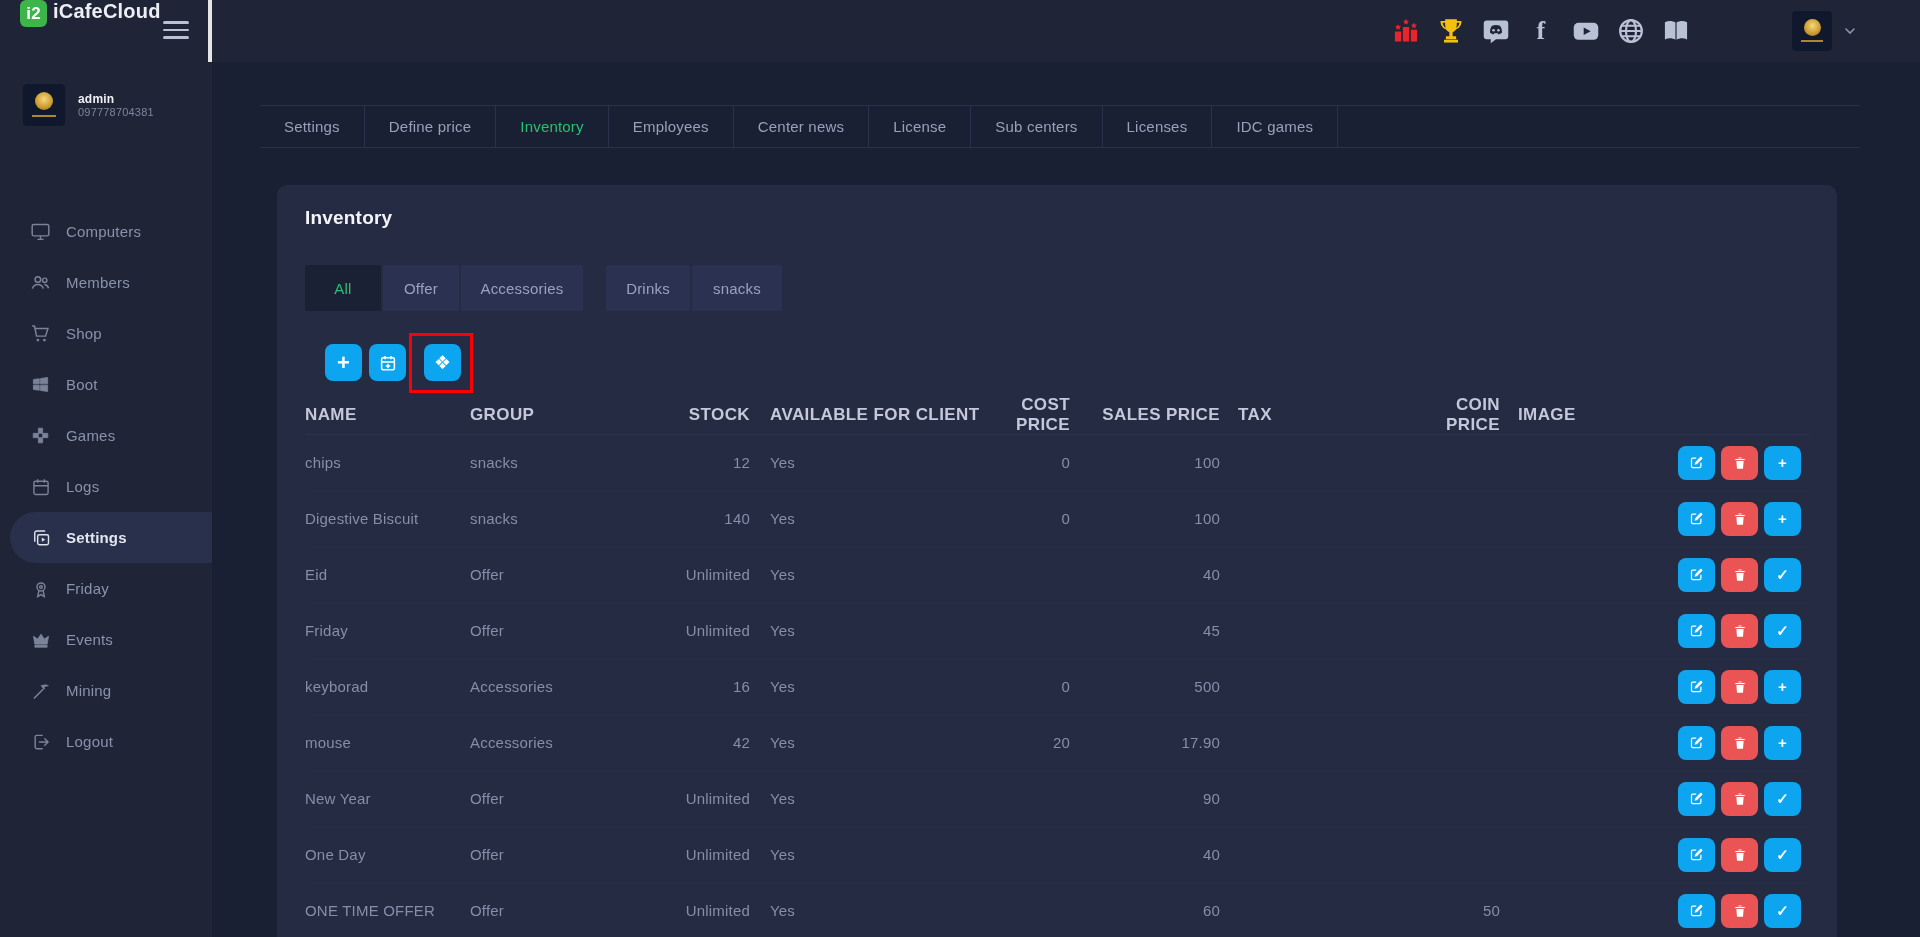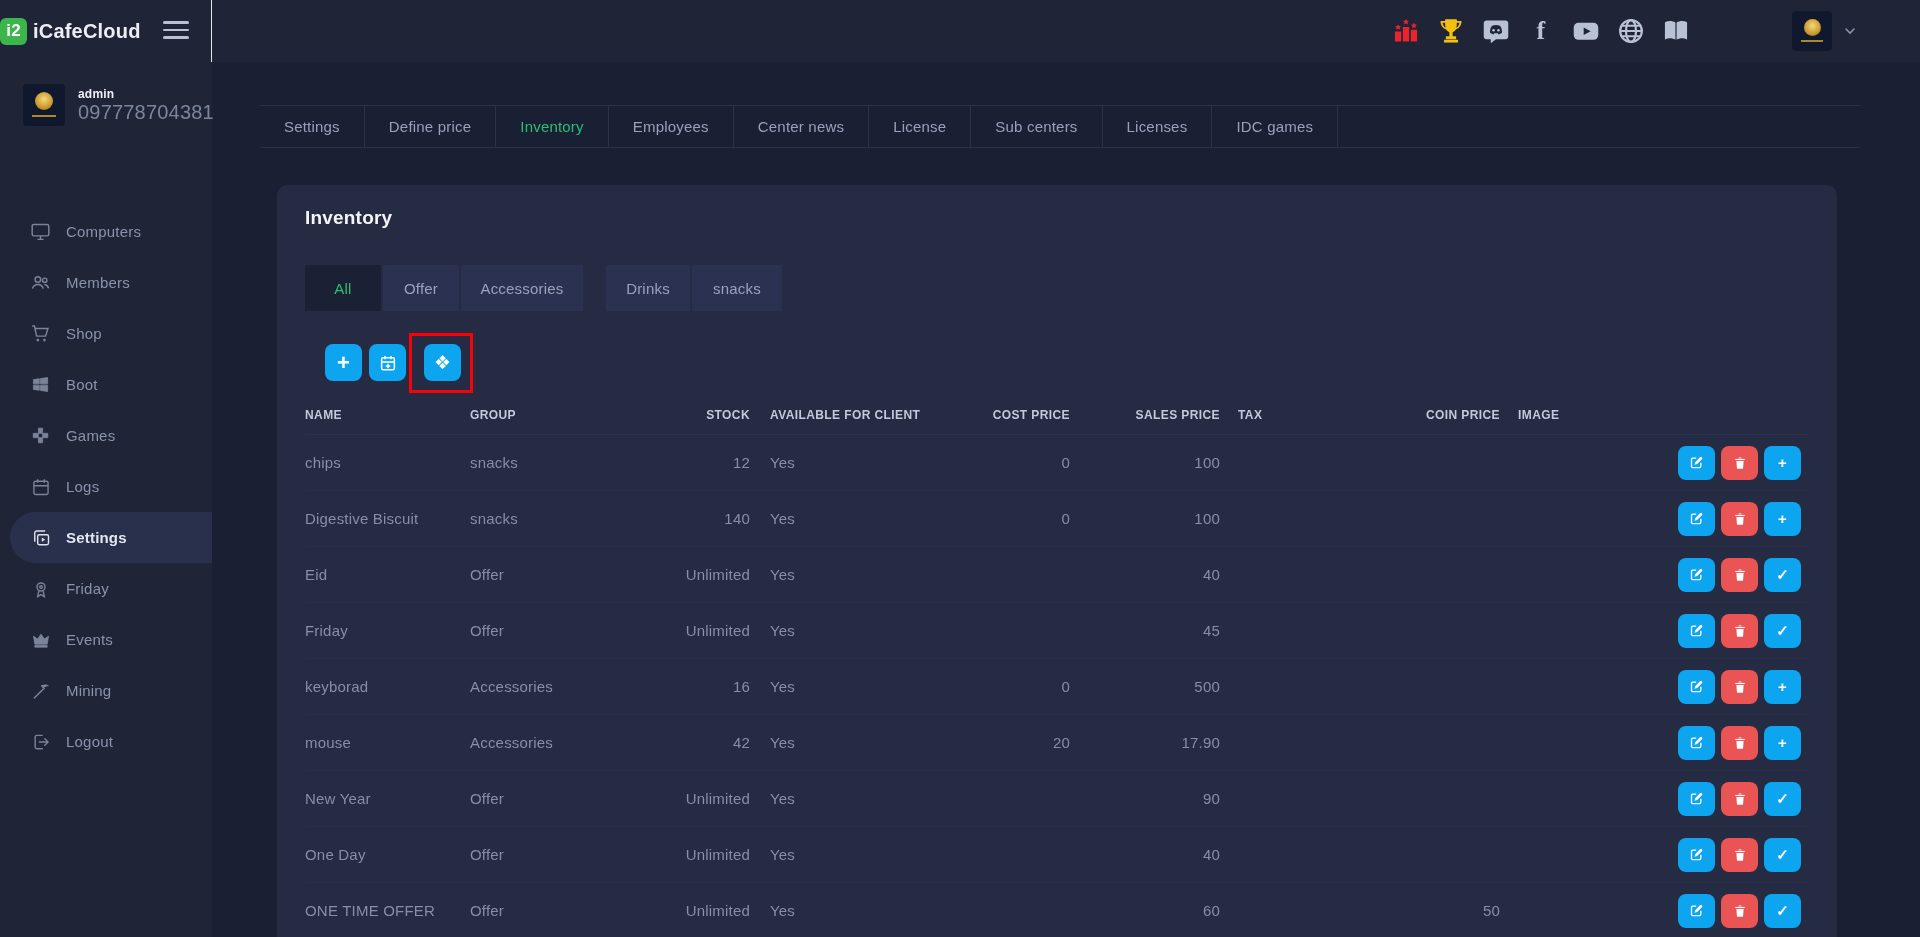--- a/index.html
+++ b/index.html
@@ -5,21 +5,21 @@
   * { margin:0; padding:0; box-sizing:border-box; }
   html,body { width:1920px; height:937px; overflow:hidden; }
   body {
     background:#1a2033;
     font-family:"Liberation Sans","DejaVu Sans",sans-serif;
     color:#8790aa;
     letter-spacing:.2px;
   }
   
   .topbar{position:absolute;left:0;top:0;width:1920px;height:62px;background:#1f2537;z-index:30;}
-  .logo-area{position:absolute;left:0;top:0;width:212px;height:62px;border-right:1px solid #e5e5e5;display:flex;align-items:center;}
+  .logo-area{position:absolute;left:0;top:0;width:212px;height:62px;border-right:4px solid #e5e5e5;display:flex;align-items:flex-start;padding-left:20px;}
   .logo-box{width:27px;height:27px;background:#3cb54a;border-radius:6px;color:#fff;font-weight:bold;font-size:17px;display:flex;align-items:center;justify-content:center;}
   .brand-name{color:#eceef4;font-size:20px;font-weight:bold;margin-left:6px;letter-spacing:.2px;}
   .hamburger{position:absolute;left:163px;top:21px;width:26px;cursor:pointer;}
   .hamburger span{display:block;width:26px;height:2.6px;background:#b9c1d4;border-radius:2px;margin-bottom:5px;}
   .top-icons{position:absolute;right:230px;top:0;height:62px;display:flex;align-items:center;gap:17px;}
   .top-icons .ticon{width:28px;height:28px;display:flex;align-items:center;justify-content:center;cursor:pointer;}
   .fb-glyph{color:#b9c1d4;font-size:26px;font-weight:bold;font-family:"Liberation Serif","DejaVu Serif",serif;}
   .account{position:absolute;right:62px;top:11px;display:flex;align-items:center;gap:10px;cursor:pointer;}
   .avatar{width:40px;height:40px;border-radius:4px;background:#10182e;position:relative;overflow:hidden;}
   .avatar::before{content:"";position:absolute;left:50%;top:8px;width:17px;height:17px;margin-left:-8.5px;border-radius:50%;
@@ -27,21 +27,21 @@
   .avatar::after{content:"";position:absolute;left:50%;bottom:9px;width:22px;height:2.5px;margin-left:-11px;background:#c99a2e;opacity:.85;}
   
   .sidebar{position:absolute;left:0;top:62px;width:212px;height:875px;background:#1f2537;z-index:20;}
   .user-block{display:flex;align-items:center;padding:22px 0 0 23px;}
   .user-avatar{width:42px;height:42px;border-radius:4px;background:#10182e;position:relative;overflow:hidden;flex:none;}
   .user-avatar::before{content:"";position:absolute;left:50%;top:8px;width:18px;height:18px;margin-left:-9px;border-radius:50%;
     background:radial-gradient(circle at 50% 40%, #f6d87c 0%, #c99a2e 60%, #8a6616 100%);}
   .user-avatar::after{content:"";position:absolute;left:50%;bottom:9px;width:24px;height:2.5px;margin-left:-12px;background:#c99a2e;opacity:.85;}
   .user-meta{margin-left:13px;}
   .user-name{color:#eef0f6;font-size:12px;font-weight:bold;}
-  .user-phone{color:#7d859e;font-size:20px;margin-top:0;}
+  .user-phone{color:#7d859e;font-size:11px;margin-top:0;}
   .nav{position:absolute;left:0;top:144px;width:212px;}
   .nav-item{position:relative;height:51px;display:flex;align-items:center;padding-left:30px;cursor:pointer;color:#8a92ac;font-size:15px;}
   .nav-item .nicon{width:21px;height:21px;margin-right:15px;flex:none;display:flex;align-items:center;justify-content:center;}
   .nav-item svg{stroke:#7b8399;}
   .nav-item.active{background:#28304c;margin-left:10px;padding-left:20px;border-radius:26px 0 0 26px;color:#e3e6ef;font-weight:bold;}
   .nav-item.active svg{stroke:#dfe2ec;}
   
   .page-tabs{position:absolute;left:260px;top:105px;width:1600px;height:43px;border-top:1px solid #2b314c;border-bottom:1px solid #2b314c;display:flex;z-index:10;}
   .page-tab{height:100%;display:flex;align-items:center;padding:0 24px;border-right:1px solid #2b314c;color:#98a0bb;font-size:15px;cursor:pointer;white-space:nowrap;}
   .page-tab.active{color:#2abf70;}
@@ -58,21 +58,21 @@
   .btn-cal{left:92px;top:159px;}
   .btn-diamond{left:147px;top:159px;font-size:19px;}
   .annotation-box{position:absolute;left:132px;top:148px;width:64px;height:60px;border:3px solid #fb0007;z-index:15;pointer-events:none;}
   .searchbox{position:absolute;left:298px;top:159px;width:348px;height:37px;display:flex;border-radius:6px;overflow:hidden;}
   .search-icon-box{width:57px;background:#232940;display:flex;align-items:center;justify-content:center;flex:none;}
   .searchbox input{flex:1;background:#2d3354;border:none;outline:none;color:#cfd4e4;font-size:16px;padding:0 16px;font-family:inherit;}
   .searchbox input::placeholder{color:#8d95ad;}
   
   .tbl{position:absolute;left:28px;top:210px;width:1504px;}
   .trow{display:flex;align-items:center;}
-  .thead{height:40px;border-bottom:1px solid #2b3150;color:#c3c9da;font-size:12px;font-weight:bold;letter-spacing:.4px;}
+  .thead{height:40px;border-bottom:1px solid #2b3150;color:#c3c9da;font-size:17px;font-weight:bold;letter-spacing:.4px;}
   .tbody-row{height:56px;border-bottom:1px solid #272e46;color:#868ea8;font-size:15px;}
   .c{flex:none;}
   .c-name{width:165px;}
   .c-group{width:132px;}
   .c-stock{width:148px;text-align:right;}
   .c-afc{width:240px;padding-left:20px;}
   .c-cost{width:80px;text-align:right;}
   .c-sales{width:150px;text-align:right;}
   .c-tax{width:190px;padding-left:18px;}
   .c-coin{width:90px;text-align:right;}

